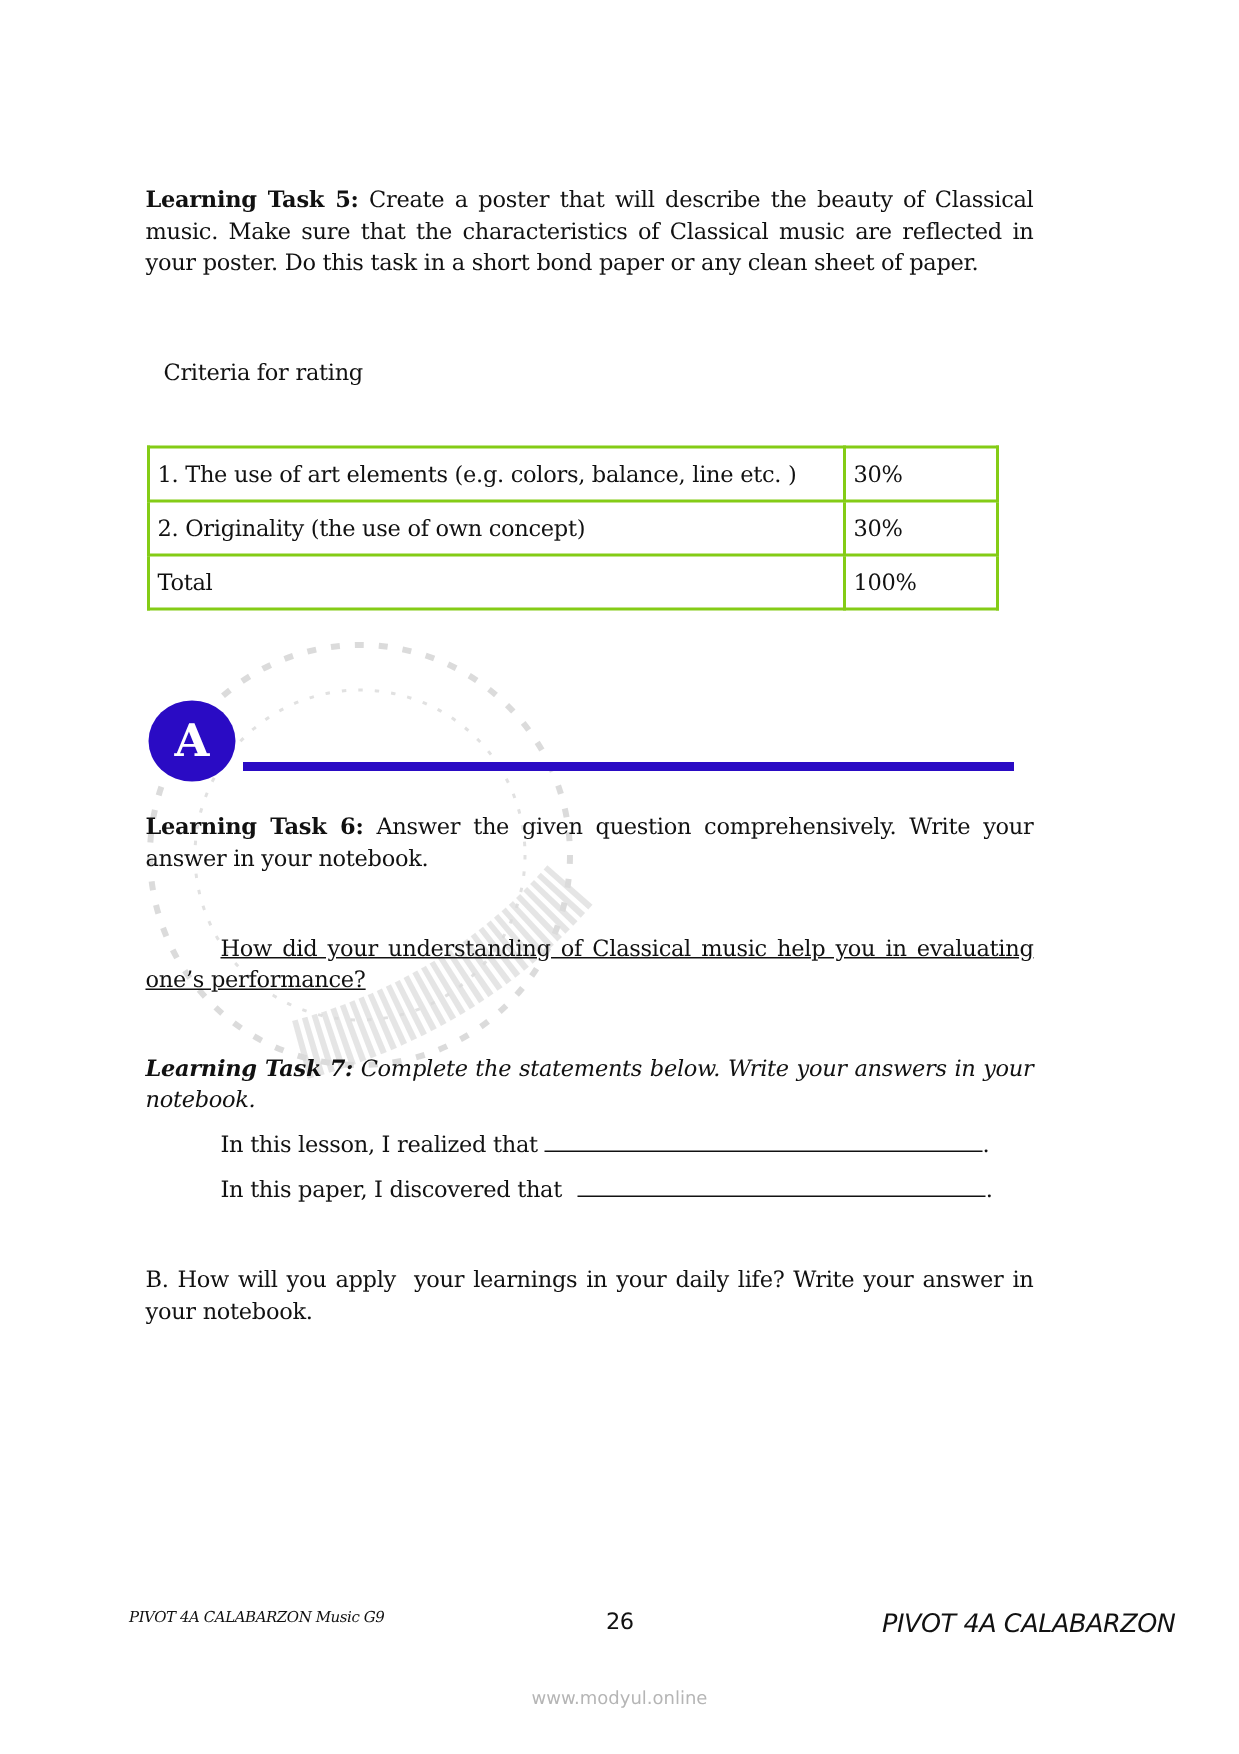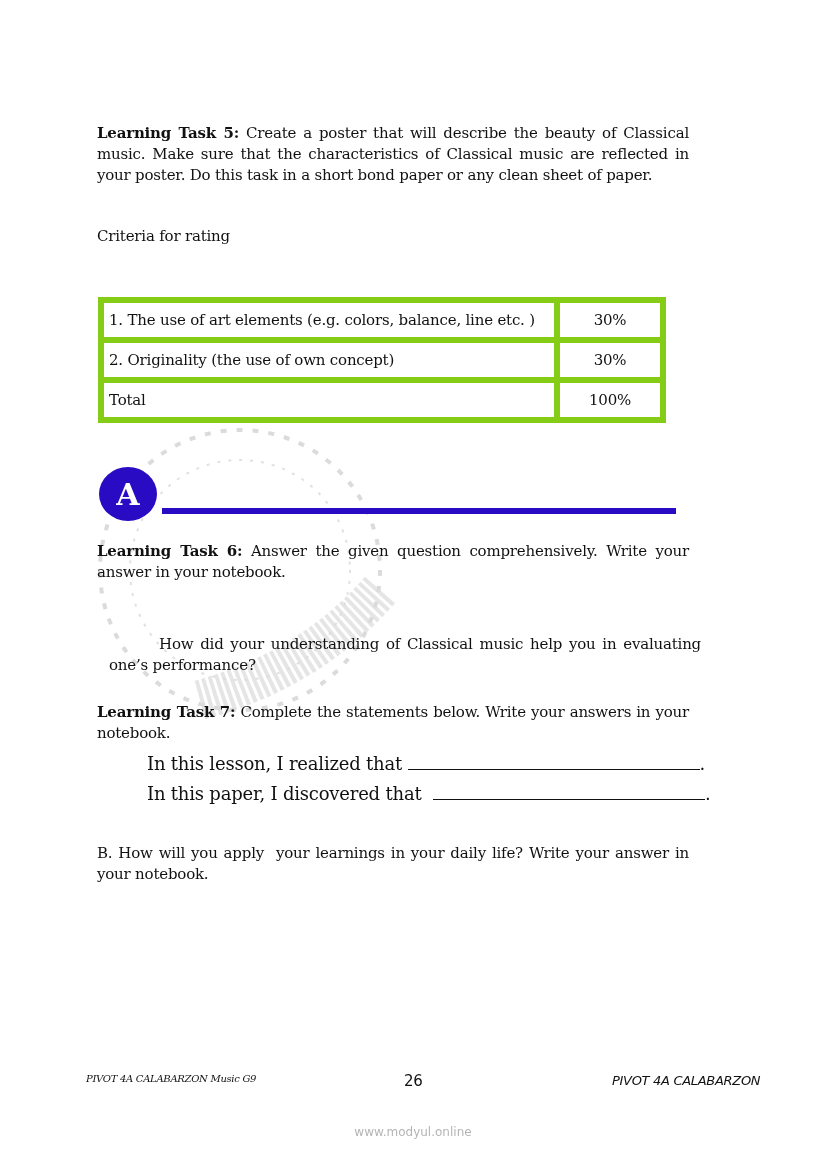--- a/index.html
+++ b/index.html
@@ -15,55 +15,55 @@
     }
     .para b { font-weight: bold; }
     #p-task5 { top: 123px; }
     #criteria-label { top: 226px; }
     table.criteria {
       position: absolute; left: 98px; top: 297px; width: 568px;
       border-collapse: collapse; font-size: 15px; font-family: "DejaVu Serif", serif;
       letter-spacing: -0.2px;
     }
     table.criteria td {
-      border: 6px solid #84cc16; height: 34px; padding: 0 5px; vertical-align: middle;
+      border: 2px solid #84cc16; height: 34px; padding: 0 5px; vertical-align: middle;
     }
-    table.criteria td.pct { width: 90px; text-align: center; margin-left: 12px; }
+    table.criteria td.pct { width: 90px; text-align: left; margin-left: 12px; }
     .a-badge {
       position: absolute; left: 99px; top: 467px; width: 58px; height: 54px;
       border-radius: 50%; background: #2a0bc4; color: #fff;
       font-family: "DejaVu Serif", serif; font-weight: bold; font-size: 30px;
       display: flex; align-items: center; justify-content: center;
     }
     .a-rule {
       position: absolute; left: 162px; top: 508px; width: 514px; height: 6px;
       background: #2a0bc4;
     }
     #p-task6 { top: 541px; }
     #p-question { top: 622px; text-indent: 50px; }
-    #p-task7 { top: 702px; }
+    #p-task7 { top: 702px; font-style: italic; }
     .blank-line {
-      position: absolute; left: 147px; font-size: 18px; line-height: 21px;
+      position: absolute; left: 147px; font-size: 15px; line-height: 21px;
       font-family: "DejaVu Serif", serif; letter-spacing: -0.2px; white-space: nowrap;
     }
     .blank-line .line {
       display: inline-block; border-bottom: 1px solid #111; height: 14px; vertical-align: baseline;
     }
     #blank1 { top: 753px; }
     #blank1 .line { width: 292px; }
     #blank2 { top: 783px; }
     #blank2 .line { width: 272px; margin-left: 6px; }
     #p-partb { top: 843px; }
     .footer {
       position: absolute; top: 1073px; font-size: 10px; font-style: italic;
       font-family: "DejaVu Serif", serif; letter-spacing: -0.3px;
     }
     #footer-left { left: 86px; }
     #footer-page { left: 404px; font-style: normal; font-family: "DejaVu Sans", sans-serif; font-size: 15px; top: 1072px; }
-    #footer-right { left: 612px; font-family: "DejaVu Sans", sans-serif; font-size: 13px; }
+    #footer-right { left: 588px; font-family: "DejaVu Sans", sans-serif; font-size: 17px; }
     .watermark-url {
       position: absolute; top: 1125px; left: 0; width: 826px; text-align: center;
       font-family: "DejaVu Sans", sans-serif; font-size: 12px; color: #b5b5b5;
     }
     .seal {
       position: absolute; left: 80px; top: 370px; width: 380px; height: 400px;
       opacity: 0.35; pointer-events: none;
     }
   </style>
 </head>
@@ -74,21 +74,21 @@
   <svg class="seal" viewBox="0 0 380 400">
     <circle cx="160" cy="200" r="140" fill="none" stroke="#999" stroke-width="4" stroke-dasharray="6 10"></circle>
     <circle cx="160" cy="200" r="110" fill="none" stroke="#aaa" stroke-width="2" stroke-dasharray="3 8"></circle>
     <path d="M120 330 Q230 300 300 220" fill="none" stroke="#999" stroke-width="40" stroke-dasharray="4 3" opacity="0.7"></path>
   </svg>
 
   <p class="para" id="p-task5" style="margin:0;">
     <b>Learning Task 5:</b><span> Create a poster that will describe the beauty of Classical music. Make sure that the characteristics of Classical music are reflected in your poster. Do this task in a short bond paper or any clean sheet of paper.</span>
   </p>
 
-  <p class="para" id="criteria-label" style="margin:0;">Criteria for rating</p>
+  <p class="para" id="criteria-label" style="margin:12px;">Criteria for rating</p>
 
   <table class="criteria">
     <tbody>
       <tr>
         <td>1. The use of art elements (e.g. colors, balance, line etc. )</td>
         <td class="pct">30%</td>
       </tr>
       <tr>
         <td>2. Originality (the use of own concept)</td>
         <td class="pct">30%</td>
@@ -102,21 +102,21 @@
 
   <div class="a-badge">
     <span>A</span>
   </div>
   <div class="a-rule"></div>
 
   <p class="para" id="p-task6" style="margin:0;">
     <b>Learning Task 6:</b><span> Answer the given question comprehensively. Write your answer in your notebook.</span>
   </p>
 
-  <p class="para" id="p-question" style="margin:12px;">How did your understanding of Classical music help you in evaluating one’s performance?</p>
+  <p class="para" id="p-question" style="margin:0;text-decoration:underline;">How did your understanding of Classical music help you in evaluating one’s performance?</p>
 
   <p class="para" id="p-task7" style="margin:0;">
     <b>Learning Task 7:</b><span> Complete the statements below. Write your answers in your notebook.</span>
   </p>
 
   <div class="blank-line" id="blank1">
     <span style="white-space:pre;">In this lesson, I realized that </span><span class="line"></span><span>.</span>
   </div>
 
   <div class="blank-line" id="blank2">

